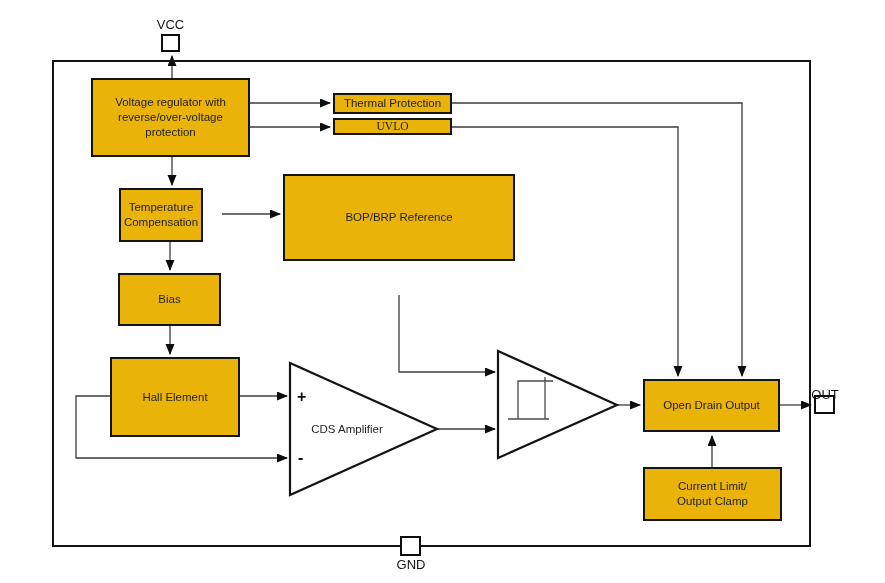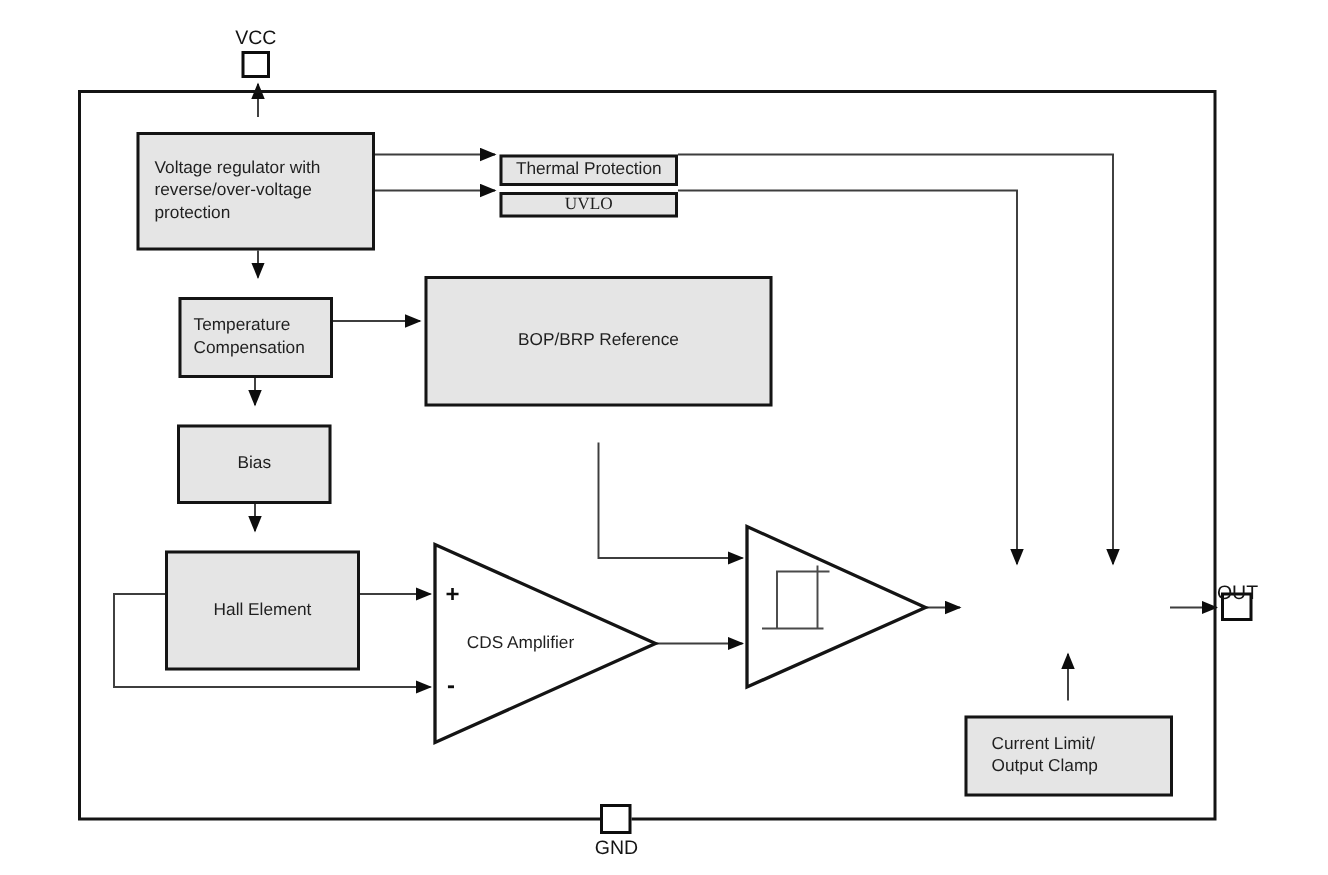--- a/index.html
+++ b/index.html
@@ -7,23 +7,23 @@
     position:relative;width:885px;height:583px;background:var(--background,#ffffff);
     font-family:"Liberation Sans","DejaVu Sans",sans-serif;color:var(--text,#1f1f1f);
     overflow:hidden;
   }
   .wires{position:absolute;left:0;top:0;width:885px;height:583px;z-index:1;}
   .chip-border{
     position:absolute;left:52px;top:60px;width:759px;height:487px;
     border:2px solid var(--border,#141414);box-sizing:border-box;z-index:2;pointer-events:none;
   }
   .block{
-    position:absolute;background:#e5e5e5;border:2px solid var(--border,#141414);
+    position:absolute;background:#eab308;border:2px solid var(--border,#141414);
     box-sizing:border-box;display:flex;align-items:center;justify-content:center;
-    text-align:left;font-size:11.5px;line-height:1.3;z-index:3;margin-top:10px;
+    text-align:center;font-size:11.5px;line-height:1.3;z-index:3;
   }
   .pin{
     position:absolute;background:#ffffff;border:2.5px solid #0d0d0d;
     box-sizing:border-box;z-index:4;
   }
   .pin-label{
     position:absolute;font-size:13px;text-align:center;z-index:4;color:#141414;
   }
   .amp-text{
     position:absolute;z-index:3;font-size:11.5px;text-align:center;
@@ -71,28 +71,29 @@
   </svg>
 
   <div class="chip-border"></div>
 
   <div class="block" style="left:91px;top:78px;width:159px;height:79px;padding:0 10px;">Voltage regulator with reverse/over-voltage protection</div>
 
   <div class="block" style="left:333px;top:93px;width:119px;height:21px;">Thermal Protection</div>
 
   <div class="block" style="left:333px;top:118px;width:119px;height:17px;font-family:Liberation Serif, serif;">UVLO</div>
 
-  <div class="block" style="left:119px;top:188px;width:103px;height:54px;padding:0 8px;">Temperature Compensation</div>
+  <div class="block" style="left:119px;top:188px;width:84px;height:54px;padding:0 8px;">Temperature Compensation</div>
 
   <div class="block" style="left:283px;top:174px;width:232px;height:87px;">BOP/BRP Reference</div>
 
   <div class="block" style="left:118px;top:273px;width:103px;height:53px;">Bias</div>
 
   <div class="block" style="left:110px;top:357px;width:130px;height:80px;">Hall Element</div>
 
+  <div class="block" style="left:643px;top:379px;width:137px;height:53px;">Open Drain Output</div>
 
   <div class="block" style="left:643px;top:467px;width:139px;height:54px;padding:0 16px;">Current Limit/ Output Clamp</div>
 
   <div class="amp-sign" style="left:297px;top:389px;">+</div>
   <div class="amp-sign" style="left:298px;top:450px;">-</div>
   <div class="amp-text" style="left:305px;top:423px;width:84px;">CDS Amplifier</div>
 
   <div class="pin" style="left:161px;top:34px;width:19px;height:18px;"></div>
   <div class="pin-label" style="left:153px;top:17px;width:35px;">VCC</div>
 

